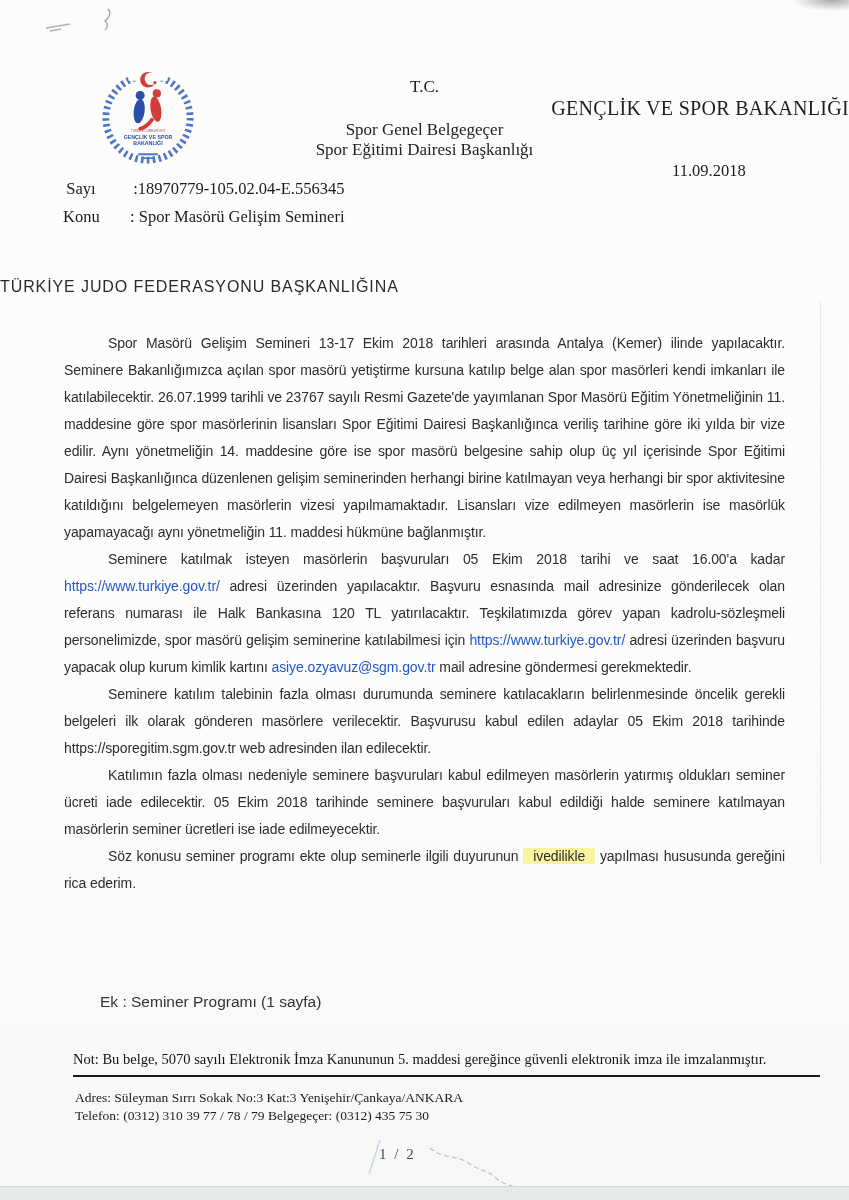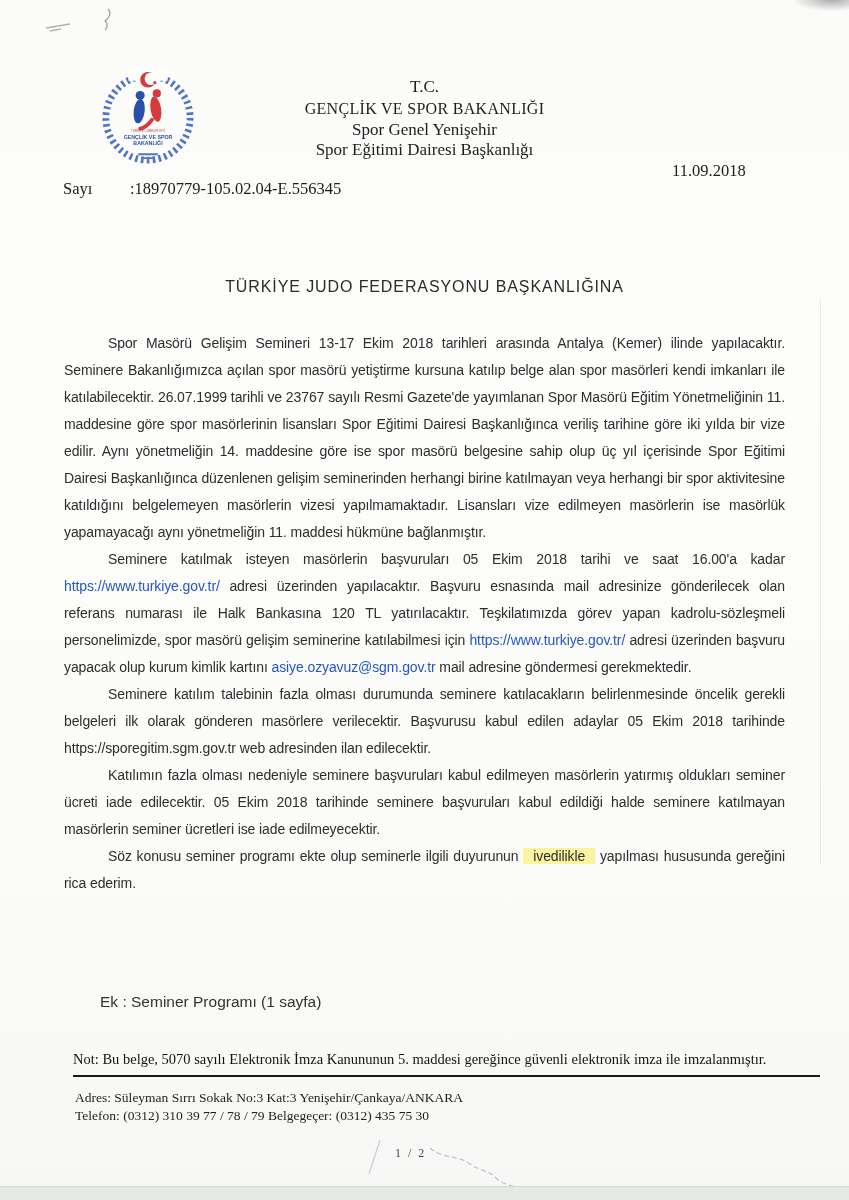--- a/index.html
+++ b/index.html
@@ -10,47 +10,47 @@
     background:linear-gradient(180deg,#fbfbf9 0%,#fdfdfc 30%,#fbfbf9 70%,#f7f8f5 100%);
     overflow:hidden;
     font-family:"Liberation Sans",sans-serif;
     color:#2c2c2c;
   }
   
   .emblem{position:absolute;left:99px;top:66px;width:98px;height:100px;}
   .head-block{position:absolute;left:0;top:76px;width:849px;text-align:center;
     font-family:"Liberation Serif",serif;color:#1e1e1e;}
   .head-tc{font-size:17px;line-height:21px;}
-  .head-ministry{font-size:16px;line-height:23px;letter-spacing:.3px;}
+  .head-ministry{font-size:20px;line-height:23px;letter-spacing:.3px;text-align:right;}
   .head-sub{font-size:17px;line-height:20px;}
   
   .meta{position:absolute;left:63px;top:179px;font-family:"Liberation Serif",serif;
     font-size:16.5px;color:#1c1c1c;}
   .meta-row{display:flex;margin-bottom:8px;justify-content:flex-end;}
   .meta-label{width:67px;}
   .meta-date{position:absolute;left:672px;top:161px;font-family:"Liberation Serif",serif;
     font-size:16.5px;color:#1c1c1c;}
   
-  .recipient{position:absolute;left:0;top:278px;width:849px;text-align:center;
+  .recipient{position:absolute;left:0;top:278px;width:849px;text-align:left;
     font-size:16px;letter-spacing:.9px;color:#2b2b2b;}
   
   .body-text{position:absolute;left:64px;top:330px;width:721px;
     font-size:14px;line-height:27px;text-align:justify;color:#2d2d2d;letter-spacing:-.1px;}
   .body-text p{margin:0;text-indent:44px;}
   .doc-link{color:#2456c9;cursor:pointer;}
   .hl{background:#faf3a0;padding:0 10px;}
   
   .attachment{position:absolute;left:100px;top:993px;font-size:15.5px;color:#333;}
   .note-wrap{position:absolute;left:73px;top:1051px;width:747px;text-align:left;
     border-bottom:2px solid #1a1a1a;padding-bottom:7px;
     font-family:"Liberation Serif",serif;font-size:14.5px;color:#121212;}
   .address{position:absolute;left:75px;top:1089px;font-family:"Liberation Serif",serif;
     font-size:13.5px;line-height:17.5px;color:#1d1d1d;}
-  .page-num{position:absolute;left:395px;top:1146px;font-family:"Liberation Serif",serif;
-    font-size:12px;letter-spacing:2px;color:#3d4a66;}
+  .page-num{position:absolute;left:379px;top:1146px;font-family:"Liberation Serif",serif;
+    font-size:15px;letter-spacing:2px;color:#3d4a66;}
   
   .scan-line-right{position:absolute;left:820px;top:300px;width:1px;height:565px;
     background:rgba(110,110,110,.13);}
   .smudge-tr{position:absolute;left:793px;top:0;width:56px;height:11px;
     background:radial-gradient(ellipse at 70% 0%,rgba(95,95,100,.5),rgba(95,95,100,0) 72%);}
   .bottom-band{position:absolute;left:0;bottom:0;width:849px;height:13px;
     background:#e6eae7;border-top:1px solid #d3d9d5;}
   .marks{position:absolute;left:0;top:0;pointer-events:none;}
 </style>
 </head>
@@ -80,28 +80,32 @@
     </g>
     <text x="50" y="66" text-anchor="middle" font-size="3" fill="#c04848" font-family="Liberation Sans, sans-serif">TÜRKİYE CUMHURİYETİ</text>
     <text x="50" y="73" text-anchor="middle" font-size="5.4" font-weight="bold" fill="#2a4fa8" font-family="Liberation Sans, sans-serif">GENÇLİK VE SPOR</text>
     <text x="50" y="79.5" text-anchor="middle" font-size="5.4" font-weight="bold" fill="#2a4fa8" font-family="Liberation Sans, sans-serif">BAKANLIĞI</text>
     <path d="M40,89 h20 m-17,4 h14" stroke="#4f74c8" stroke-width="2" fill="none"></path>
   </svg>
 
   <div class="head-block">
     <div class="head-tc">T.C.</div>
     <div class="head-ministry">GENÇLİK VE SPOR BAKANLIĞI</div>
-    <div class="head-sub">Spor Genel Yenişehir</div>
+    <div class="head-sub">Spor Genel Belgegeçer</div>
     <div class="head-sub">Spor Eğitimi Dairesi Başkanlığı</div>
   </div>
 
   <div class="meta">
     <div class="meta-row">
       <span class="meta-label">Sayı</span>
       <span>:18970779-105.02.04-E.556345</span>
+    </div>
+    <div class="meta-row">
+      <span class="meta-label">Konu</span>
+      <span>: Spor Masörü Gelişim Semineri</span>
     </div>
   </div>
   <div class="meta-date">11.09.2018</div>
 
   <div class="recipient">TÜRKİYE JUDO FEDERASYONU BAŞKANLIĞINA</div>
 
   <div class="body-text">
     <p>Spor Masörü Gelişim Semineri 13-17 Ekim 2018 tarihleri arasında Antalya (Kemer) ilinde yapılacaktır. Seminere Bakanlığımızca açılan spor masörü yetiştirme kursuna katılıp belge alan spor masörleri kendi imkanları ile katılabilecektir. 26.07.1999 tarihli ve 23767 sayılı Resmi Gazete'de yayımlanan Spor Masörü Eğitim Yönetmeliğinin 11. maddesine göre spor masörlerinin lisansları Spor Eğitimi Dairesi Başkanlığınca veriliş tarihine göre iki yılda bir vize edilir. Aynı yönetmeliğin 14. maddesine göre ise spor masörü belgesine sahip olup üç yıl içerisinde Spor Eğitimi Dairesi Başkanlığınca düzenlenen gelişim seminerinden herhangi birine katılmayan veya herhangi bir spor aktivitesine katıldığını belgelemeyen masörlerin vizesi yapılmamaktadır. Lisansları vize edilmeyen masörlerin ise masörlük yapamayacağı aynı yönetmeliğin 11. maddesi hükmüne bağlanmıştır.</p>
     <p><span>Seminere katılmak isteyen masörlerin başvuruları 05 Ekim 2018 tarihi ve saat 16.00'a kadar </span><span class="doc-link">https://www.turkiye.gov.tr/</span><span> adresi üzerinden yapılacaktır. Başvuru esnasında mail adresinize gönderilecek olan referans numarası ile Halk Bankasına 120 TL yatırılacaktır. Teşkilatımızda görev yapan kadrolu-sözleşmeli personelimizde, spor masörü gelişim seminerine katılabilmesi için </span><span class="doc-link">https://www.turkiye.gov.tr/</span><span> adresi üzerinden başvuru yapacak olup kurum kimlik kartını </span><span class="doc-link">asiye.ozyavuz@sgm.gov.tr</span><span> mail adresine göndermesi gerekmektedir.</span></p>
     <p>Seminere katılım talebinin fazla olması durumunda seminere katılacakların belirlenmesinde öncelik gerekli belgeleri ilk olarak gönderen masörlere verilecektir. Başvurusu kabul edilen adaylar 05 Ekim 2018 tarihinde https://sporegitim.sgm.gov.tr web adresinden ilan edilecektir.</p>

